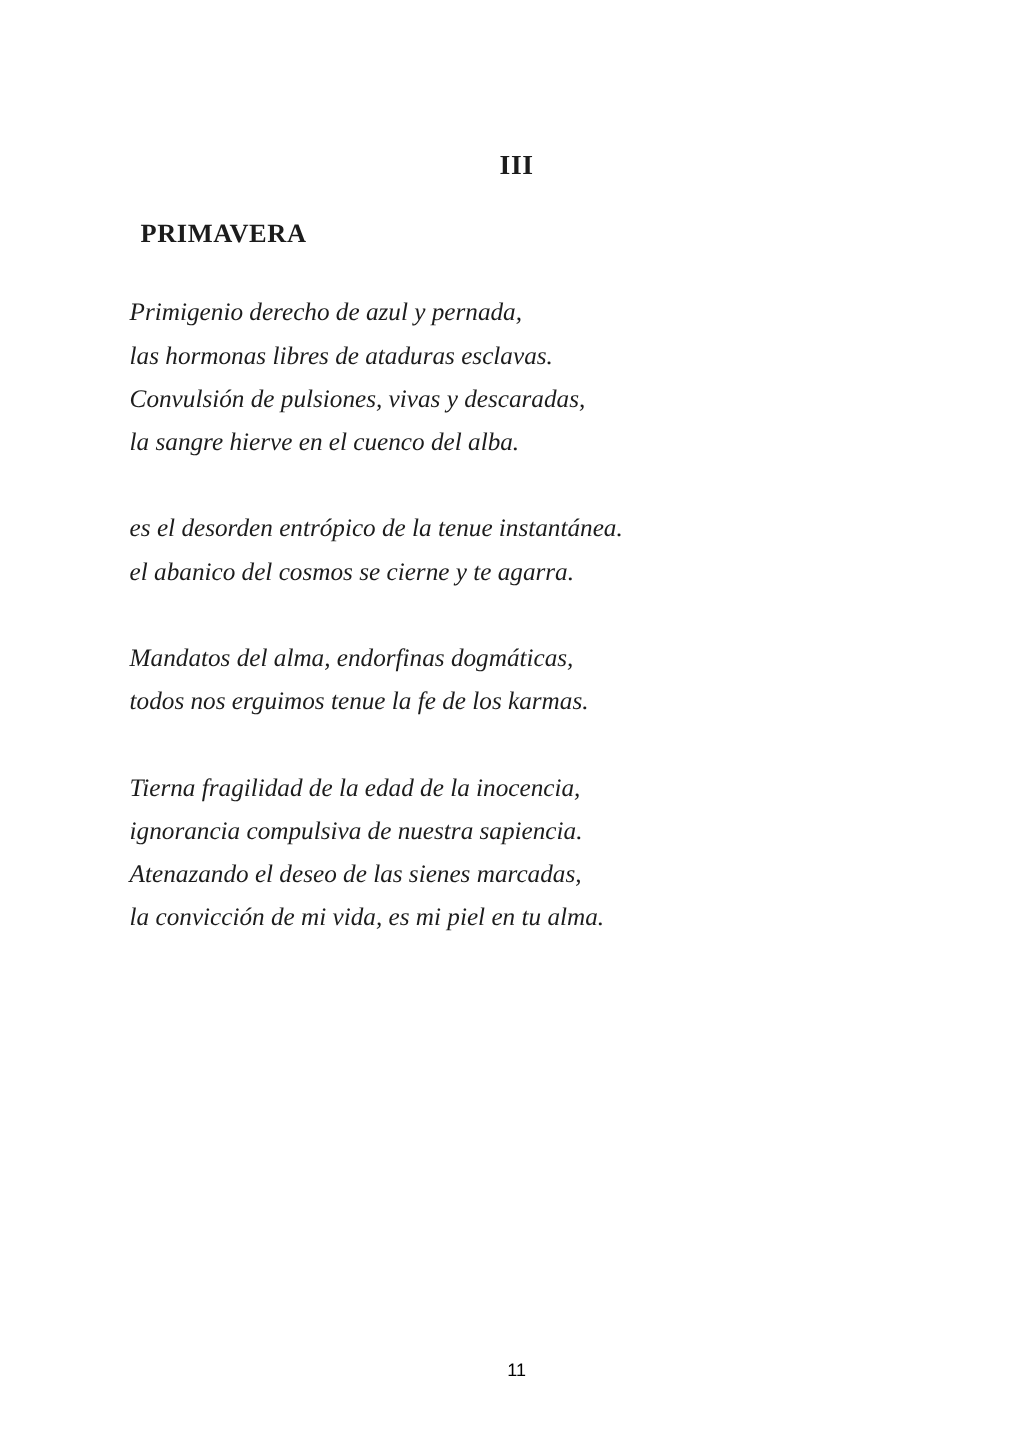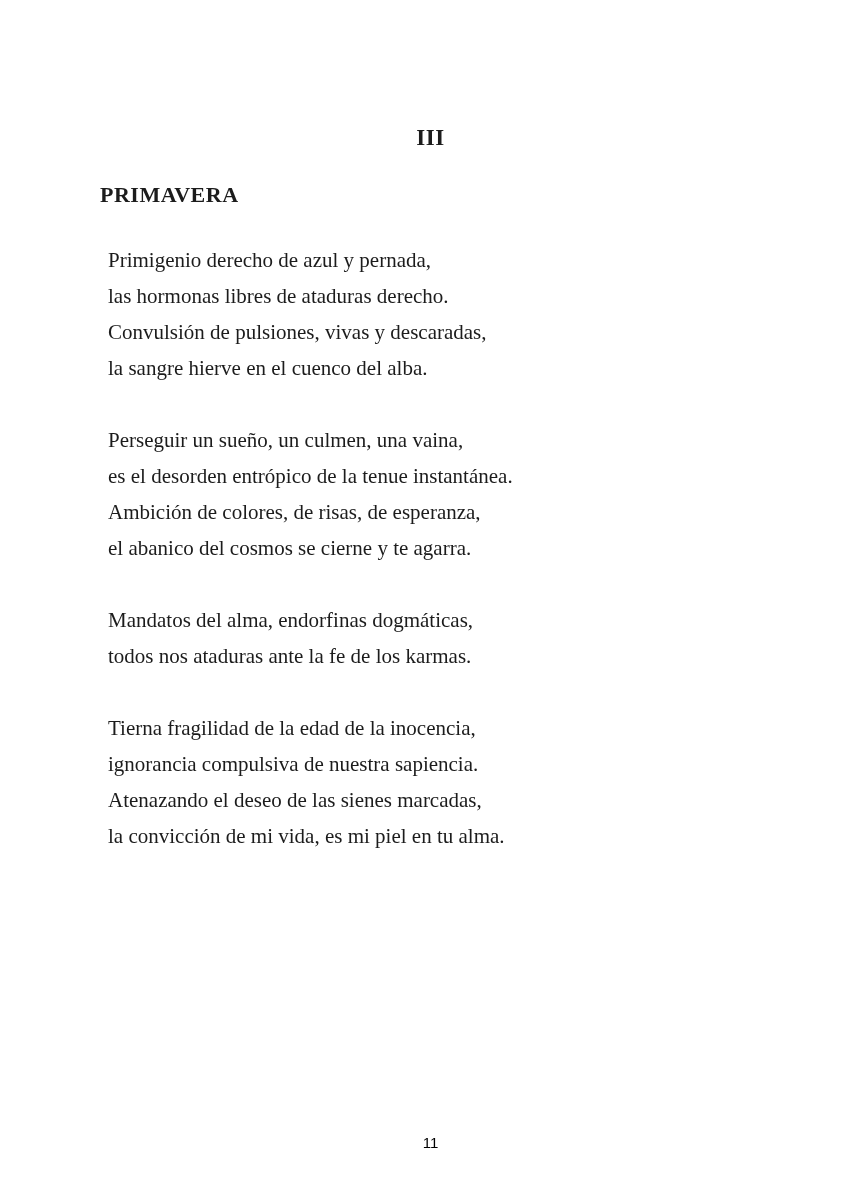--- a/index.html
+++ b/index.html
@@ -21,38 +21,39 @@
     left: 0;
     width: 100%;
     text-align: center;
     font-size: 23px;
     font-weight: bold;
     letter-spacing: 0.5px;
   }
   .poem-title {
     position: absolute;
     top: 170px;
-    left: 88px;
+    left: 105px;
     font-size: 22px;
     font-weight: bold;
     letter-spacing: 0.5px;
   }
   .poem-body {
     position: absolute;
     top: 226px;
     left: 88px;
     right: 60px;
   }
   .stanza {
     margin-bottom: 28px;
   }
   .poem-line {
     font-size: 21px;
     line-height: 28px;
     white-space: nowrap;
+    font-style: italic;
   }
   .page-number {
     position: absolute;
     top: 1122px;
     left: 0;
     width: 100%;
     text-align: center;
     font-family: "Liberation Sans", sans-serif;
     font-size: 15px;
     color: #000000;
@@ -64,35 +65,33 @@
 <div class="page">
 
   <div class="section-number">III</div>
 
   <div class="poem-title">PRIMAVERA</div>
 
   <div class="poem-body">
 
     <div class="stanza">
       <div class="poem-line">Primigenio derecho de azul y pernada,</div>
-      <div class="poem-line">las hormonas libres de ataduras derecho.</div>
+      <div class="poem-line">las hormonas libres de ataduras esclavas.</div>
       <div class="poem-line">Convulsión de pulsiones, vivas y descaradas,</div>
       <div class="poem-line">la sangre hierve en el cuenco del alba.</div>
     </div>
 
     <div class="stanza">
-      <div class="poem-line">Perseguir un sueño, un culmen, una vaina,</div>
       <div class="poem-line">es el desorden entrópico de la tenue instantánea.</div>
-      <div class="poem-line">Ambición de colores, de risas, de esperanza,</div>
       <div class="poem-line">el abanico del cosmos se cierne y te agarra.</div>
     </div>
 
     <div class="stanza">
       <div class="poem-line">Mandatos del alma, endorfinas dogmáticas,</div>
-      <div class="poem-line">todos nos ataduras ante la fe de los karmas.</div>
+      <div class="poem-line">todos nos erguimos tenue la fe de los karmas.</div>
     </div>
 
     <div class="stanza">
       <div class="poem-line">Tierna fragilidad de la edad de la inocencia,</div>
       <div class="poem-line">ignorancia compulsiva de nuestra sapiencia.</div>
       <div class="poem-line">Atenazando el deseo de las sienes marcadas,</div>
       <div class="poem-line">la convicción de mi vida, es mi piel en tu alma.</div>
     </div>
 
   </div>

